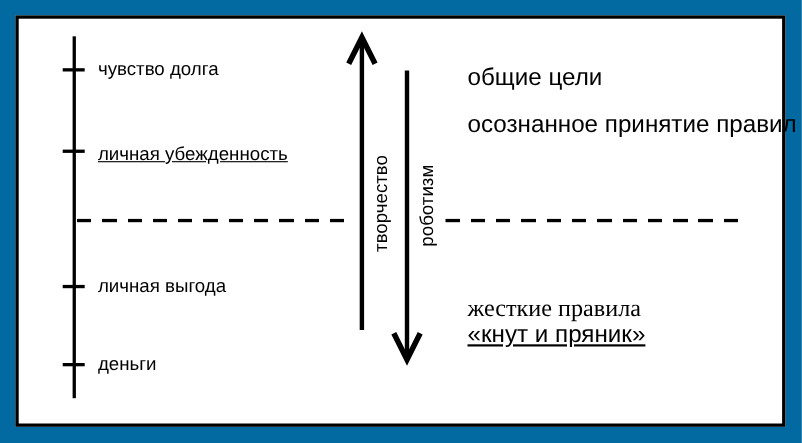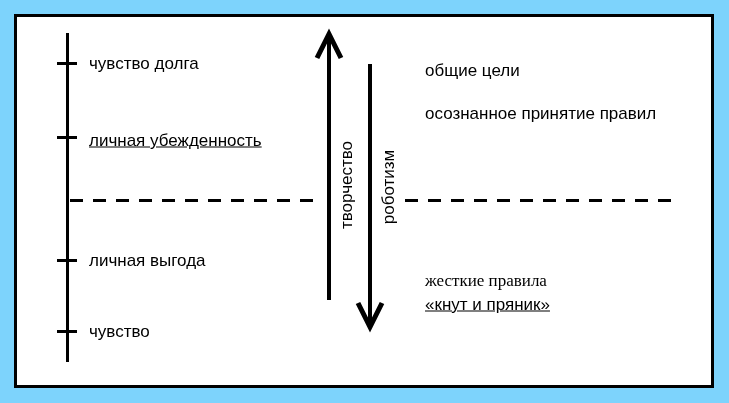--- a/index.html
+++ b/index.html
@@ -4,21 +4,21 @@
 <style>
   html, body {
     margin: 0;
     padding: 0;
     background: #ffffff;
   }
   .canvas {
     position: relative;
     width: 729px;
     height: 403px;
-    background: #7dd3fc;
+    background: #0369a1;
     font-family: "Liberation Sans", "DejaVu Sans", sans-serif;
     color: #000000;
     overflow: hidden;
   }
   .frame {
     position: absolute;
     left: 14px;
     top: 14px;
     width: 694px;
     height: 368px;
@@ -46,21 +46,21 @@
     left: 89px;
     transform: translateY(-50%);
     font-size: 17px;
     line-height: 1;
     white-space: nowrap;
   }
   .right-label {
     position: absolute;
     left: 425px;
     transform: translateY(-50%);
-    font-size: 17px;
+    font-size: 22px;
     line-height: 1;
     white-space: nowrap;
   }
   .dash-line {
     position: absolute;
     top: 199px;
     height: 3px;
     background: repeating-linear-gradient(to right, #000000 0px, #000000 13px, transparent 13px, transparent 23px);
   }
   .dash-left  { left: 70px;  width: 246px; }
@@ -92,21 +92,21 @@
 
   <div class="axis-line"></div>
   <div class="tick" style="top:62px;"></div>
   <div class="tick" style="top:136px;"></div>
   <div class="tick" style="top:259px;"></div>
   <div class="tick" style="top:330px;"></div>
 
   <div class="tick-label" style="top:63px;">чувство долга</div>
   <div class="tick-label" style="top:140px;text-decoration:underline;">личная убежденность</div>
   <div class="tick-label" style="top:260px;">личная выгода</div>
-  <div class="tick-label" style="top:331px;">чувство</div>
+  <div class="tick-label" style="top:331px;">деньги</div>
 
   <div class="dash-line dash-left"></div>
   <div class="dash-line dash-right"></div>
 
   <svg class="arrows-svg" viewBox="0 0 100 315">
     <g>
       <line x1="29" y1="275" x2="29" y2="10" stroke="#000000" stroke-width="4"></line>
       <path d="M 17 33 L 29 9 L 41 33" fill="none" stroke="#000000" stroke-width="5"></path>
     </g>
     <g>

